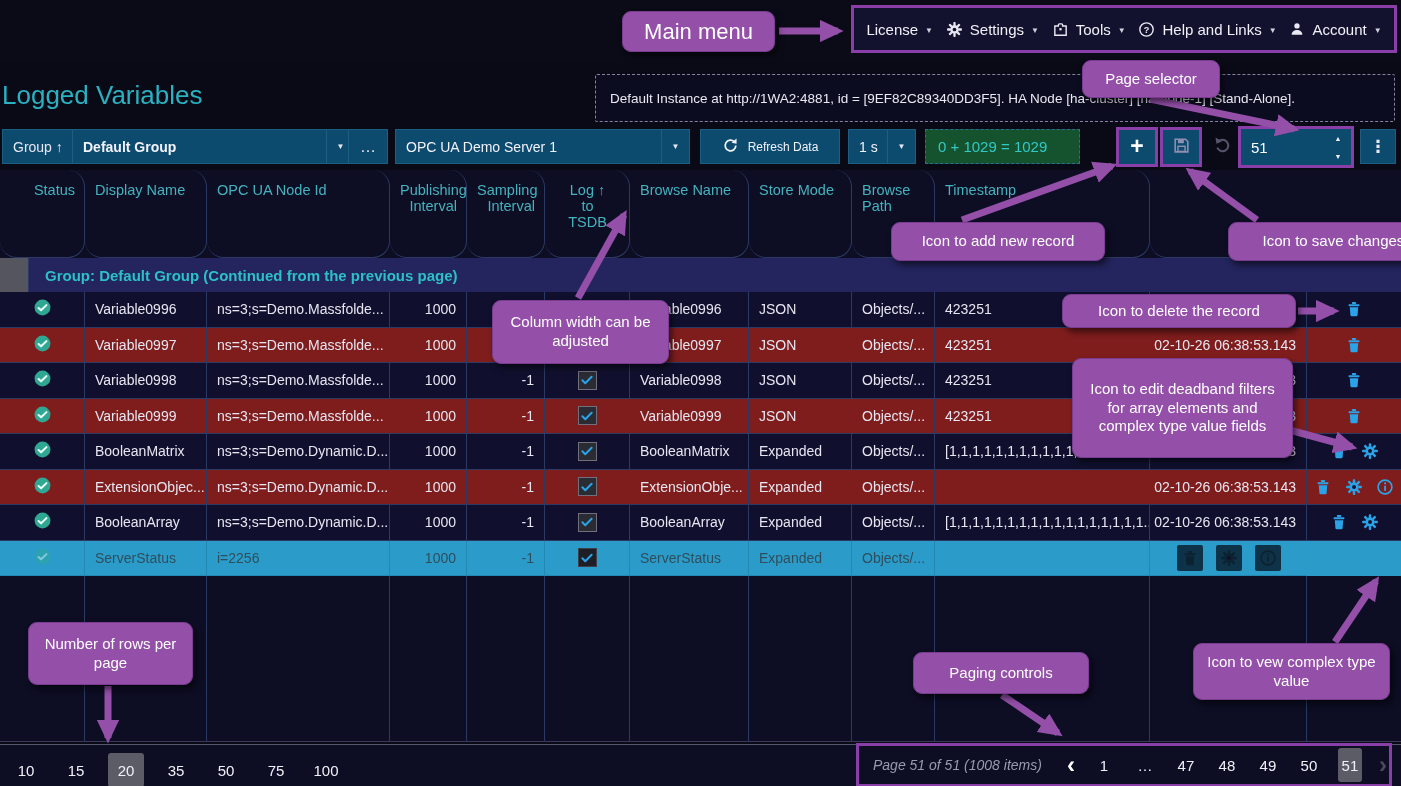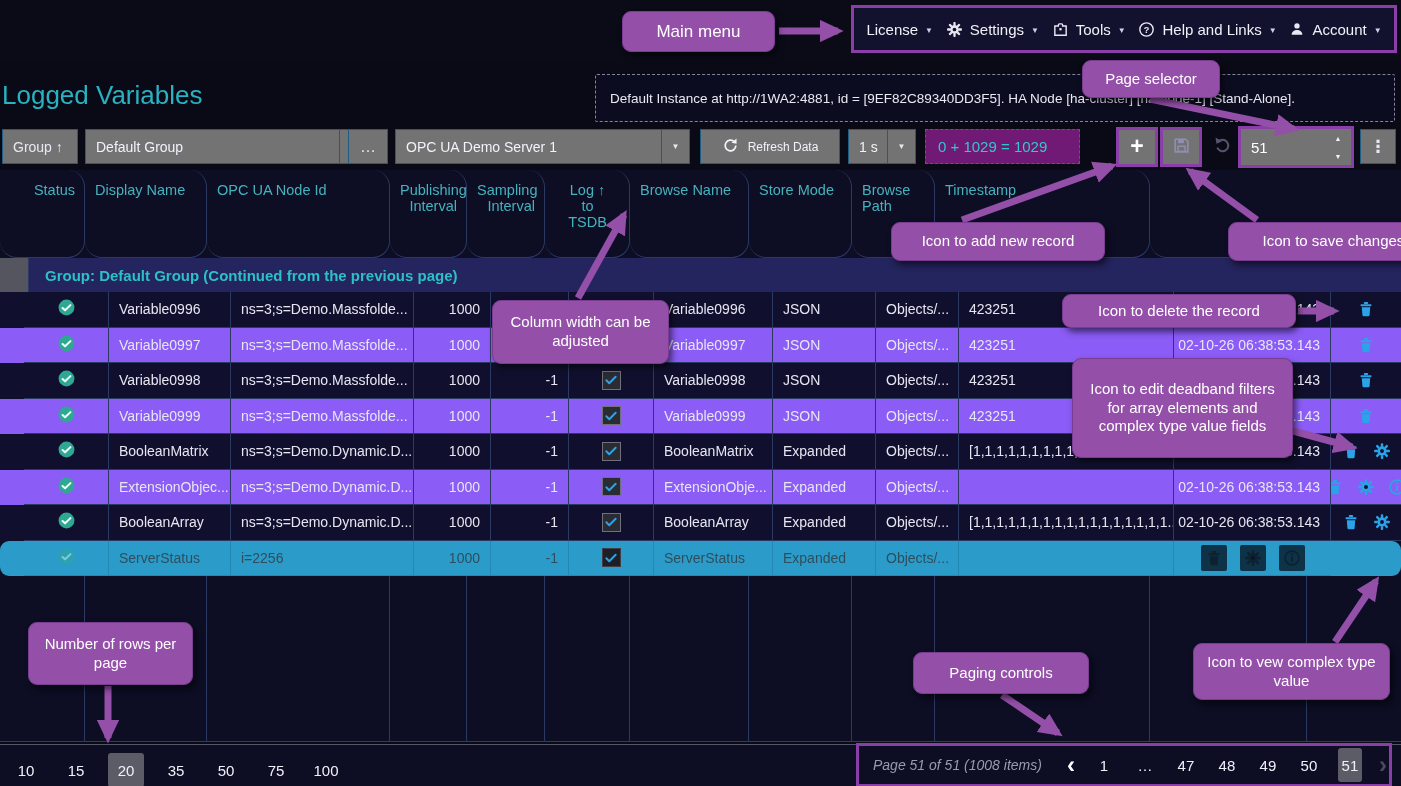--- a/index.html
+++ b/index.html
@@ -22,28 +22,28 @@
   .menu-item .micon{display:flex;align-items:center;color:#e8e8f4;}
 
   
   .page-title{left:2px;top:80px;font-size:26px;color:#28b2c2;}
   .instance-box{left:595px;top:74px;width:800px;height:48px;border:1px dashed #83839e;border-radius:2px;
     display:flex;align-items:center;padding:0 14px;box-sizing:border-box;background:#0c0c20;}
   .instance-box span{font-size:13.5px;color:#e9e9f4;}
 
   
   .toolbar{left:0;top:128px;width:1401px;height:38px;}
-  .tb{position:absolute;top:1px;height:35px;box-sizing:border-box;background:#737373;border:1px solid #1d5f82;display:flex;align-items:center;}
+  .tb{position:absolute;top:1px;height:35px;box-sizing:border-box;background:#0c4a6e;border:1px solid #1d5f82;display:flex;align-items:center;}
   .tb-label{color:#9a9fb8;font-size:14px;padding:0 10px;gap:6px;}
   .tb-label b{color:#e8e8f4;font-weight:normal;}
   .select .sel-text{flex:1;padding:0 10px;font-size:14px;color:#f2f2fa;white-space:nowrap;overflow:hidden;}
   .select .sel-caret{width:27px;align-self:stretch;border-left:1px solid #1d5f82;display:flex;align-items:center;justify-content:center;font-size:8px;color:#e8e8f4;}
   .btn{justify-content:center;cursor:default;}
   .btn-refresh{gap:9px;font-size:12px;color:#f2f2fa;padding:0 14px;}
-  .count-box{border:1px dashed #2e6e93;color:#32c8c8;font-size:15px;padding:1px 12px;background:#701a75;}
+  .count-box{border:1px dashed #2e6e93;color:#32c8c8;font-size:15px;padding:1px 12px;background:#14532d;}
   .ann-border{border:3px solid #8a3fa8 !important;}
   .plus-btn{font-size:23px;color:#fff;font-weight:bold;padding-bottom:2px;}
   .save-btn{color:#8f8fb2;}
   .undo-btn{border:none;background:transparent;color:#55556e;}
   .spinner{padding:0;}
   .spinner .num{flex:1;font-size:15px;color:#fff;padding-left:10px;}
   .spinner .arrows{width:26px;align-self:stretch;display:flex;flex-direction:column;align-items:center;justify-content:space-around;color:#f2f2fa;font-size:7px;}
   .kebab{color:#e8e8f4;font-size:17px;font-weight:bold;}
 
   
@@ -51,28 +51,28 @@
   .grow{display:grid;grid-template-columns:85px 122px 183px 77px 78px 85px 119px 103px 83px 215px 157px 1fr;}
   .hrow{height:88px;}
   .hcell{border-right:1px solid #2c3a63;border-bottom:1px solid #2c3a63;color:#45b3bd;font-size:14.5px;
     padding:12px 9px 0 10px;box-sizing:border-box;white-space:pre-line;overflow:hidden;border-radius:17px;}
   .hcell.r{text-align:right;}
   .hcell.c{text-align:center;}
   .group-row{height:34px;display:flex;}
   .group-chip{width:28px;background:#55555f;border-right:1px solid #2c3a63;}
   .group-band{flex:1;background:#24245e;display:flex;align-items:center;padding-left:16px;
     color:#2cc0c8;font-size:15px;font-weight:bold;}
-  .drow{height:35.5px;align-items:stretch;padding-left:24px;}
+  .drow{height:35.5px;align-items:stretch;}
   .drow.odd{background:#10102e;}
-  .drow.even{background:#8b5cf6;}
+  .drow.even{background:#7f1d1d;}
   .dcell{border-right:1px solid #2c3a63;border-bottom:1px solid #2c3a63;display:flex;align-items:center;
     font-size:14px;color:#e6e6f2;padding:0 10px;box-sizing:border-box;white-space:nowrap;overflow:hidden;}
   .dcell.r{justify-content:flex-end;}
   .dcell.c{justify-content:center;padding:0;}
-  .drow.selected{background:#2b9cc9;border-radius:9px;}
+  .drow.selected{background:#2b9cc9;}
   .drow.selected .dcell{color:#2e4e5e;border-right-color:#2488b4;border-bottom-color:#2488b4;}
   .drow.selected .status-icon{opacity:.45;}
   .drow.selected .ts{color:#41647a;}
   .checkbox{width:17px;height:17px;background:#2b2b34;border:1px solid #70707c;display:flex;align-items:center;justify-content:center;}
   .checkbox svg{display:block;}
   .drow.selected .checkbox{background:#1e1e26;border-color:#3f3f4a;}
   .act{display:flex;gap:13px;align-items:center;justify-content:center;width:100%;}
   .aicon{color:#2aa3e8;display:flex;align-items:center;cursor:default;}
   .drow.selected .aicon{color:#0c2230;background:#0e3348;padding:4px;border-radius:2px;}
   .filler{height:166px;}
@@ -164,21 +164,21 @@
 
 <div class="abs page-title">Logged Variables</div>
 <div class="abs instance-box">
   <span>Default Instance at http://1WA2:4881, id = [9EF82C89340DD3F5]. HA Node [ha-cluster] [ha-node-1] [Stand-Alone].</span>
 </div>
 
 <div class="abs toolbar">
   <div class="tb tb-label" style="left:2px;width:76px;">
       <b>Group ↑</b>
     </div>
-  <div class="tb select" style="left:85px;width:283px;">
+  <div class="tb select" style="left:72px;width:283px;font-weight:bold;">
     <span class="sel-text">Default Group</span>
     <span class="sel-caret">▼</span>
   </div>
   <div class="tb btn" style="left:348px;width:40px;color:#e8e8f4;font-size:16px;">
       <span>…</span>
     </div>
   <div class="tb select" style="left:395px;width:295px;">
     <span class="sel-text">OPC UA Demo Server 1</span>
     <span class="sel-caret">▼</span>
   </div>
@@ -658,21 +658,21 @@
       <span class="pg-num">…</span>
       <span class="pg-num">47</span>
       <span class="pg-num">48</span>
       <span class="pg-num">49</span>
       <span class="pg-num">50</span>
       <span class="pg-num sel">51</span>
       <span class="pg-next">›</span>
     </div>
 </div>
 
-<div class="callout" style="left:622px;top:11px;width:153px;height:41px;font-size:17px;">Main menu</div>
+<div class="callout" style="left:622px;top:11px;width:153px;height:41px;font-size:22px;">Main menu</div>
 <div class="callout" style="left:1082px;top:60px;width:138px;height:38px;">Page selector</div>
 <div class="callout" style="left:891px;top:222px;width:214px;height:39px;">Icon to add new record</div>
 <div class="callout" style="left:1228px;top:222px;width:211px;height:39px;">Icon to save changes</div>
 <div class="callout" style="left:492px;top:300px;width:177px;height:64px;">Column width can be adjusted</div>
 <div class="callout" style="left:1062px;top:294px;width:234px;height:34px;">Icon to delete the record</div>
 <div class="callout" style="left:1072px;top:358px;width:221px;height:100px;">Icon to edit deadband filters for array elements and complex type value fields</div>
 <div class="callout" style="left:28px;top:622px;width:165px;height:63px;">Number of rows per page</div>
 <div class="callout" style="left:913px;top:652px;width:176px;height:42px;">Paging controls</div>
 <div class="callout" style="left:1193px;top:643px;width:197px;height:57px;">Icon to vew complex type value</div>
 

